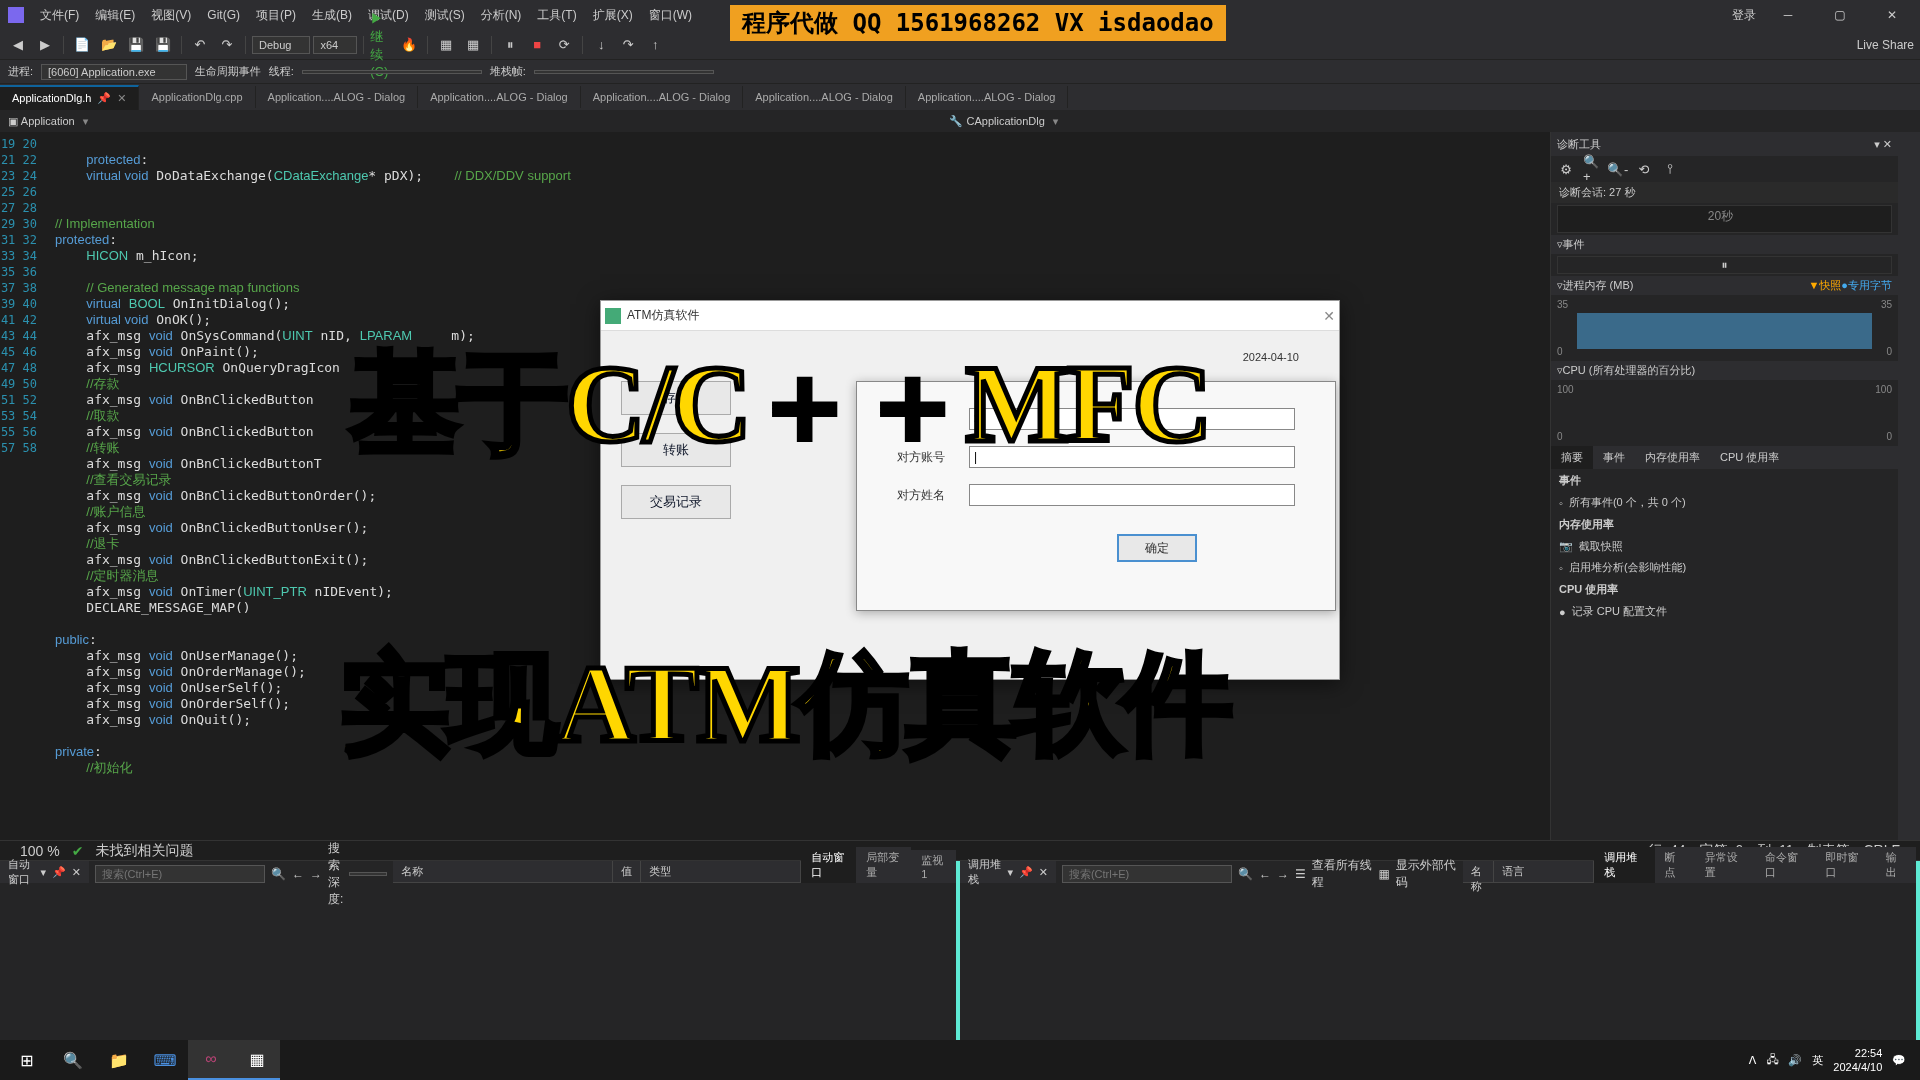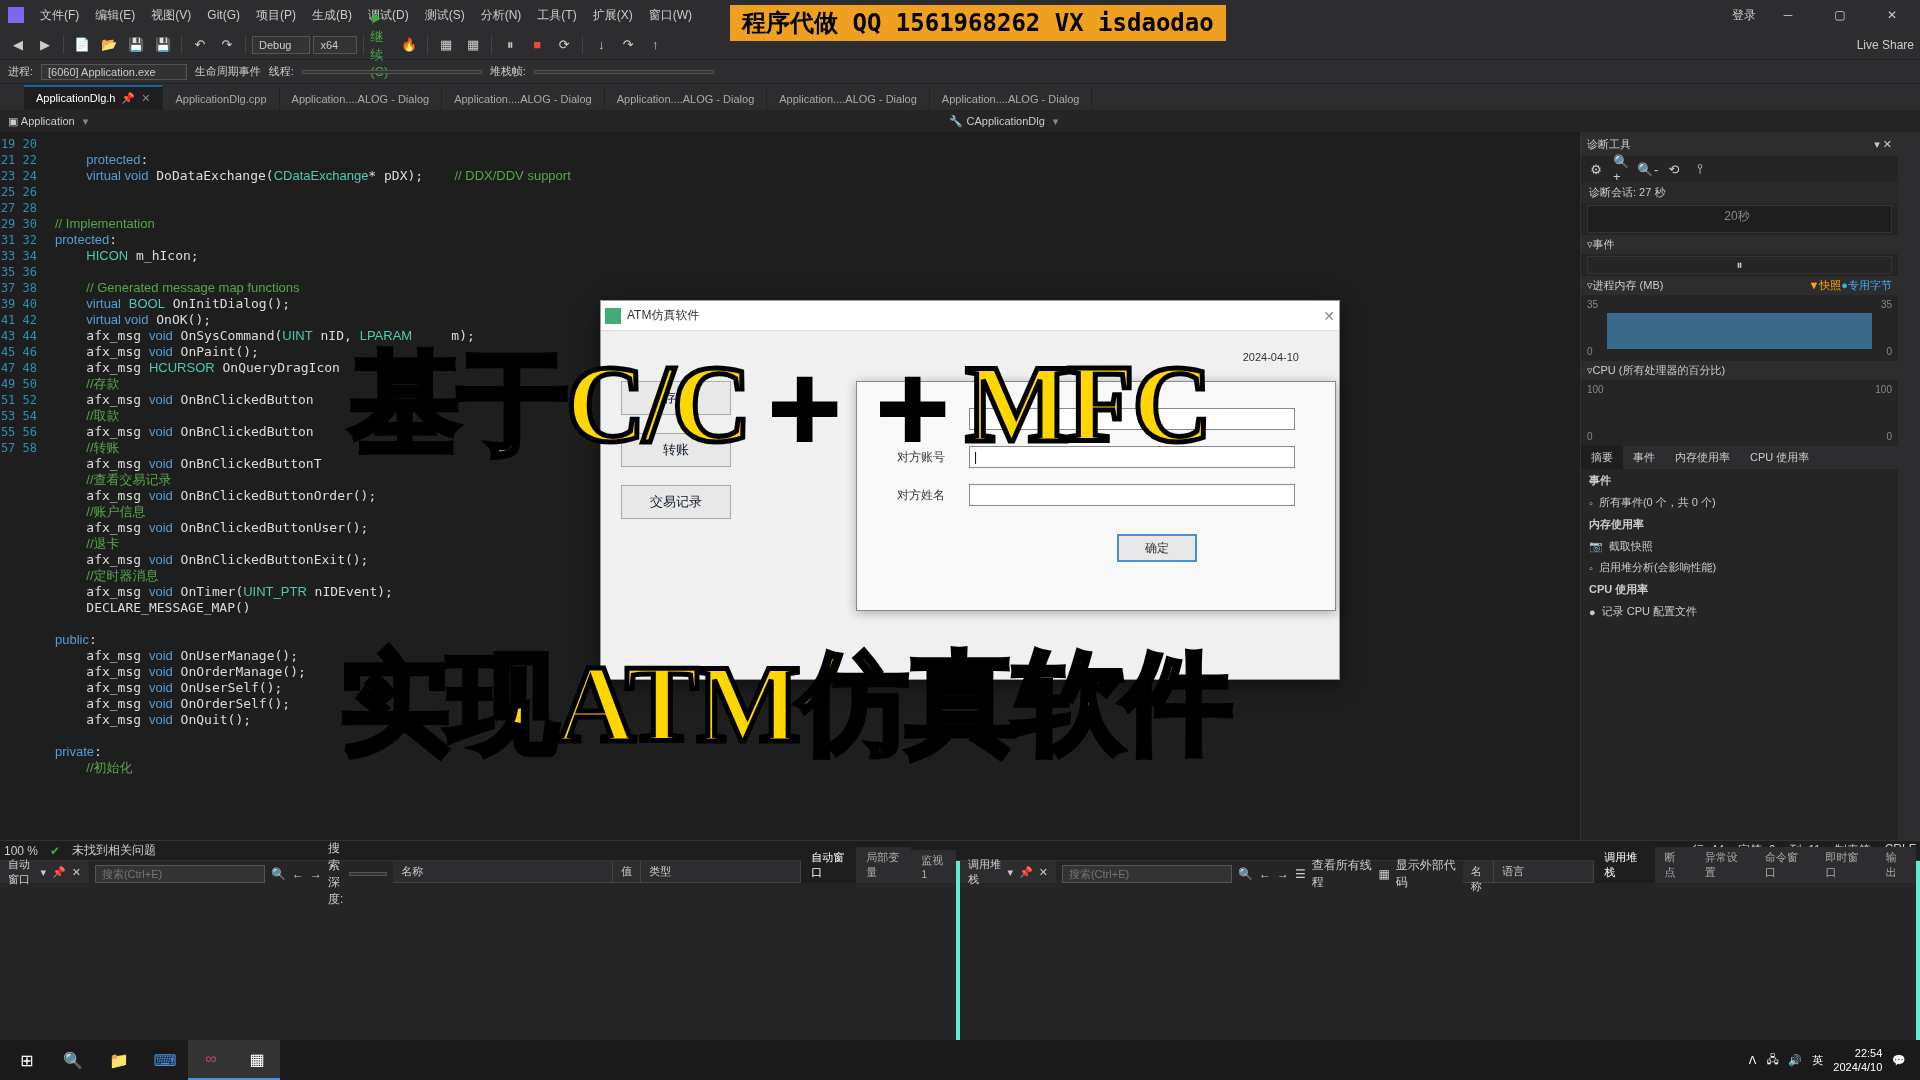--- a/index.html
+++ b/index.html
@@ -9,35 +9,35 @@
 .menu-item{padding:0 8px;color:#ccc;cursor:pointer;font-size:12px;}
 .titlebar-right{margin-left:auto;display:flex;align-items:center;gap:12px;}
 .win-btn{width:40px;height:28px;display:flex;align-items:center;justify-content:center;color:#ccc;}
 .overlay-banner{position:absolute;top:5px;left:730px;background:#f0a020;color:#000;font-size:24px;font-weight:bold;padding:2px 12px;z-index:5;font-family:monospace;}
 .toolbar{height:30px;background:#2d2d30;display:flex;align-items:center;padding:0 6px;gap:3px;border-bottom:1px solid #222;}
 .tb-btn{width:24px;height:24px;display:flex;align-items:center;justify-content:center;color:#ccc;font-size:13px;}
 .tb-sep{width:1px;height:18px;background:#444;margin:0 3px;}
 .tb-dropdown{background:#333;border:1px solid #555;padding:2px 18px 2px 6px;color:#ccc;font-size:11px;}
 .proc-bar{height:24px;background:#2d2d30;display:flex;align-items:center;padding:0 8px;gap:8px;font-size:11px;border-bottom:1px solid #222;}
 .proc-drop{background:#333;border:1px solid #555;padding:1px 30px 1px 6px;color:#ccc;}
-.tabbar{height:26px;background:#2d2d30;display:flex;align-items:flex-end;padding-left:24px;}
+.tabbar{height:26px;background:#2d2d30;display:flex;align-items:center;}
 .tab{padding:5px 12px;background:#2d2d30;color:#aaa;font-size:11px;cursor:pointer;border-right:1px solid #222;}
 .tab.active{background:#1e1e1e;color:#fff;border-top:2px solid #0e639c;}
 .tab-close{margin-left:6px;color:#888;}
 .breadcrumb{height:22px;background:#252526;display:flex;align-items:center;padding:0 8px;font-size:11px;gap:8px;}
 .bc-item{color:#ccc;}
 .bc-drop{color:#888;}
 .main-split{display:flex;height:calc(100% - 30px - 30px - 24px - 26px - 22px - 210px - 30px);}
 .editor-area{flex:1;display:flex;background:#1e1e1e;position:relative;overflow:hidden;}
 .gutter{width:55px;background:#1e1e1e;padding-top:4px;text-align:right;color:#2b91af;font-size:12px;font-family:Consolas,monospace;line-height:16px;padding-right:18px;}
 .code{flex:1;padding-top:4px;font-family:Consolas,monospace;font-size:13px;line-height:16px;white-space:pre;color:#dcdcdc;}
 .code .kw{color:#569cd6;}
 .code .type{color:#4ec9b0;}
 .code .comment{color:#57a64a;}
-.right-panel{width:340px;background:#252526;border-left:1px solid #333;display:flex;}
+.right-panel{width:370px;background:#252526;border-left:1px solid #333;display:flex;}
 .rp-tab-strip{width:22px;background:#2d2d30;}
 .rp-content{flex:1;display:flex;flex-direction:column;}
 .rp-header{height:24px;background:#2d2d30;display:flex;align-items:center;padding:0 6px;font-size:11px;justify-content:space-between;}
 .rp-icons{display:flex;gap:8px;padding:4px 6px;}
 .rp-icon{width:18px;height:18px;color:#ccc;font-size:13px;display:flex;align-items:center;justify-content:center;}
 .rp-session{padding:3px 8px;font-size:11px;background:#2a2a2a;}
 .rp-timeline{height:28px;background:#1e1e1e;margin:2px 6px;position:relative;border:1px solid #333;}
 .rp-evt-hdr{background:#2d2d30;padding:2px 6px;font-size:11px;display:flex;align-items:center;}
 .rp-pause{width:20px;height:18px;display:flex;align-items:center;justify-content:center;}
 .rp-chart{height:58px;margin:4px 6px;position:relative;}
@@ -55,21 +55,21 @@
 .dlg-close{margin-left:auto;color:#888;font-size:14px;}
 .dlg-body{display:flex;padding:20px;gap:20px;}
 .dlg-btns{display:flex;flex-direction:column;gap:18px;width:110px;margin-top:30px;}
 .dlg-btn{height:34px;background:#e8e8e8;border:1px solid #aaa;color:#0f172a;font-size:13px;cursor:pointer;}
 .inner-dlg{position:absolute;top:80px;left:255px;width:480px;height:230px;background:#f8f8f8;border:1px solid #888;box-shadow:0 2px 10px rgba(0,0,0,0.3);}
 .inner-row{display:flex;align-items:center;padding:8px 40px;gap:12px;}
 .inner-lbl{font-size:12px;color:#333;width:60px;}
 .inner-input{flex:1;height:22px;border:1px solid #888;background:#fff;padding:0 4px;font-size:12px;}
 .inner-ok{width:80px;height:28px;background:#e8e8e8;border:2px solid #4a90d0;color:#333;font-size:12px;margin-left:260px;margin-top:20px;cursor:pointer;}
 .dlg-date{position:absolute;top:50px;right:40px;font-size:11px;color:#333;}
-.status-strip{height:20px;background:#1e1e1e;display:flex;align-items:center;padding:0 4px;font-size:12px;gap:12px;border-top:1px solid #333;text-align:center;}
+.status-strip{height:20px;background:#1e1e1e;display:flex;align-items:center;padding:0 20px;font-size:14px;gap:12px;border-top:1px solid #333;text-align:center;}
 .status-right{margin-left:auto;display:flex;gap:14px;}
 .bottom-panels{height:190px;display:flex;background:#252526;border-top:1px solid #333;}
 .panel{flex:1;border-right:4px solid #5eead4;display:flex;}
 .panel-hdr{height:22px;background:#2d2d30;display:flex;align-items:center;padding:0 8px;font-size:11px;}
 .panel-hdr-right{margin-left:auto;display:flex;gap:6px;}
 .panel-toolbar{height:26px;display:flex;align-items:center;padding:0 6px;gap:6px;}
 .panel-search{background:#333;border:1px solid #555;padding:2px 24px 2px 6px;color:#ccc;font-size:11px;width:170px;}
 .panel-cols{height:22px;display:flex;background:#2d2d30;border-bottom:1px solid #444;}
 .panel-col{padding:3px 8px;font-size:11px;border-right:1px solid #444;}
 .panel-tabs{height:22px;background:#2d2d30;display:flex;align-items:flex-end;}

